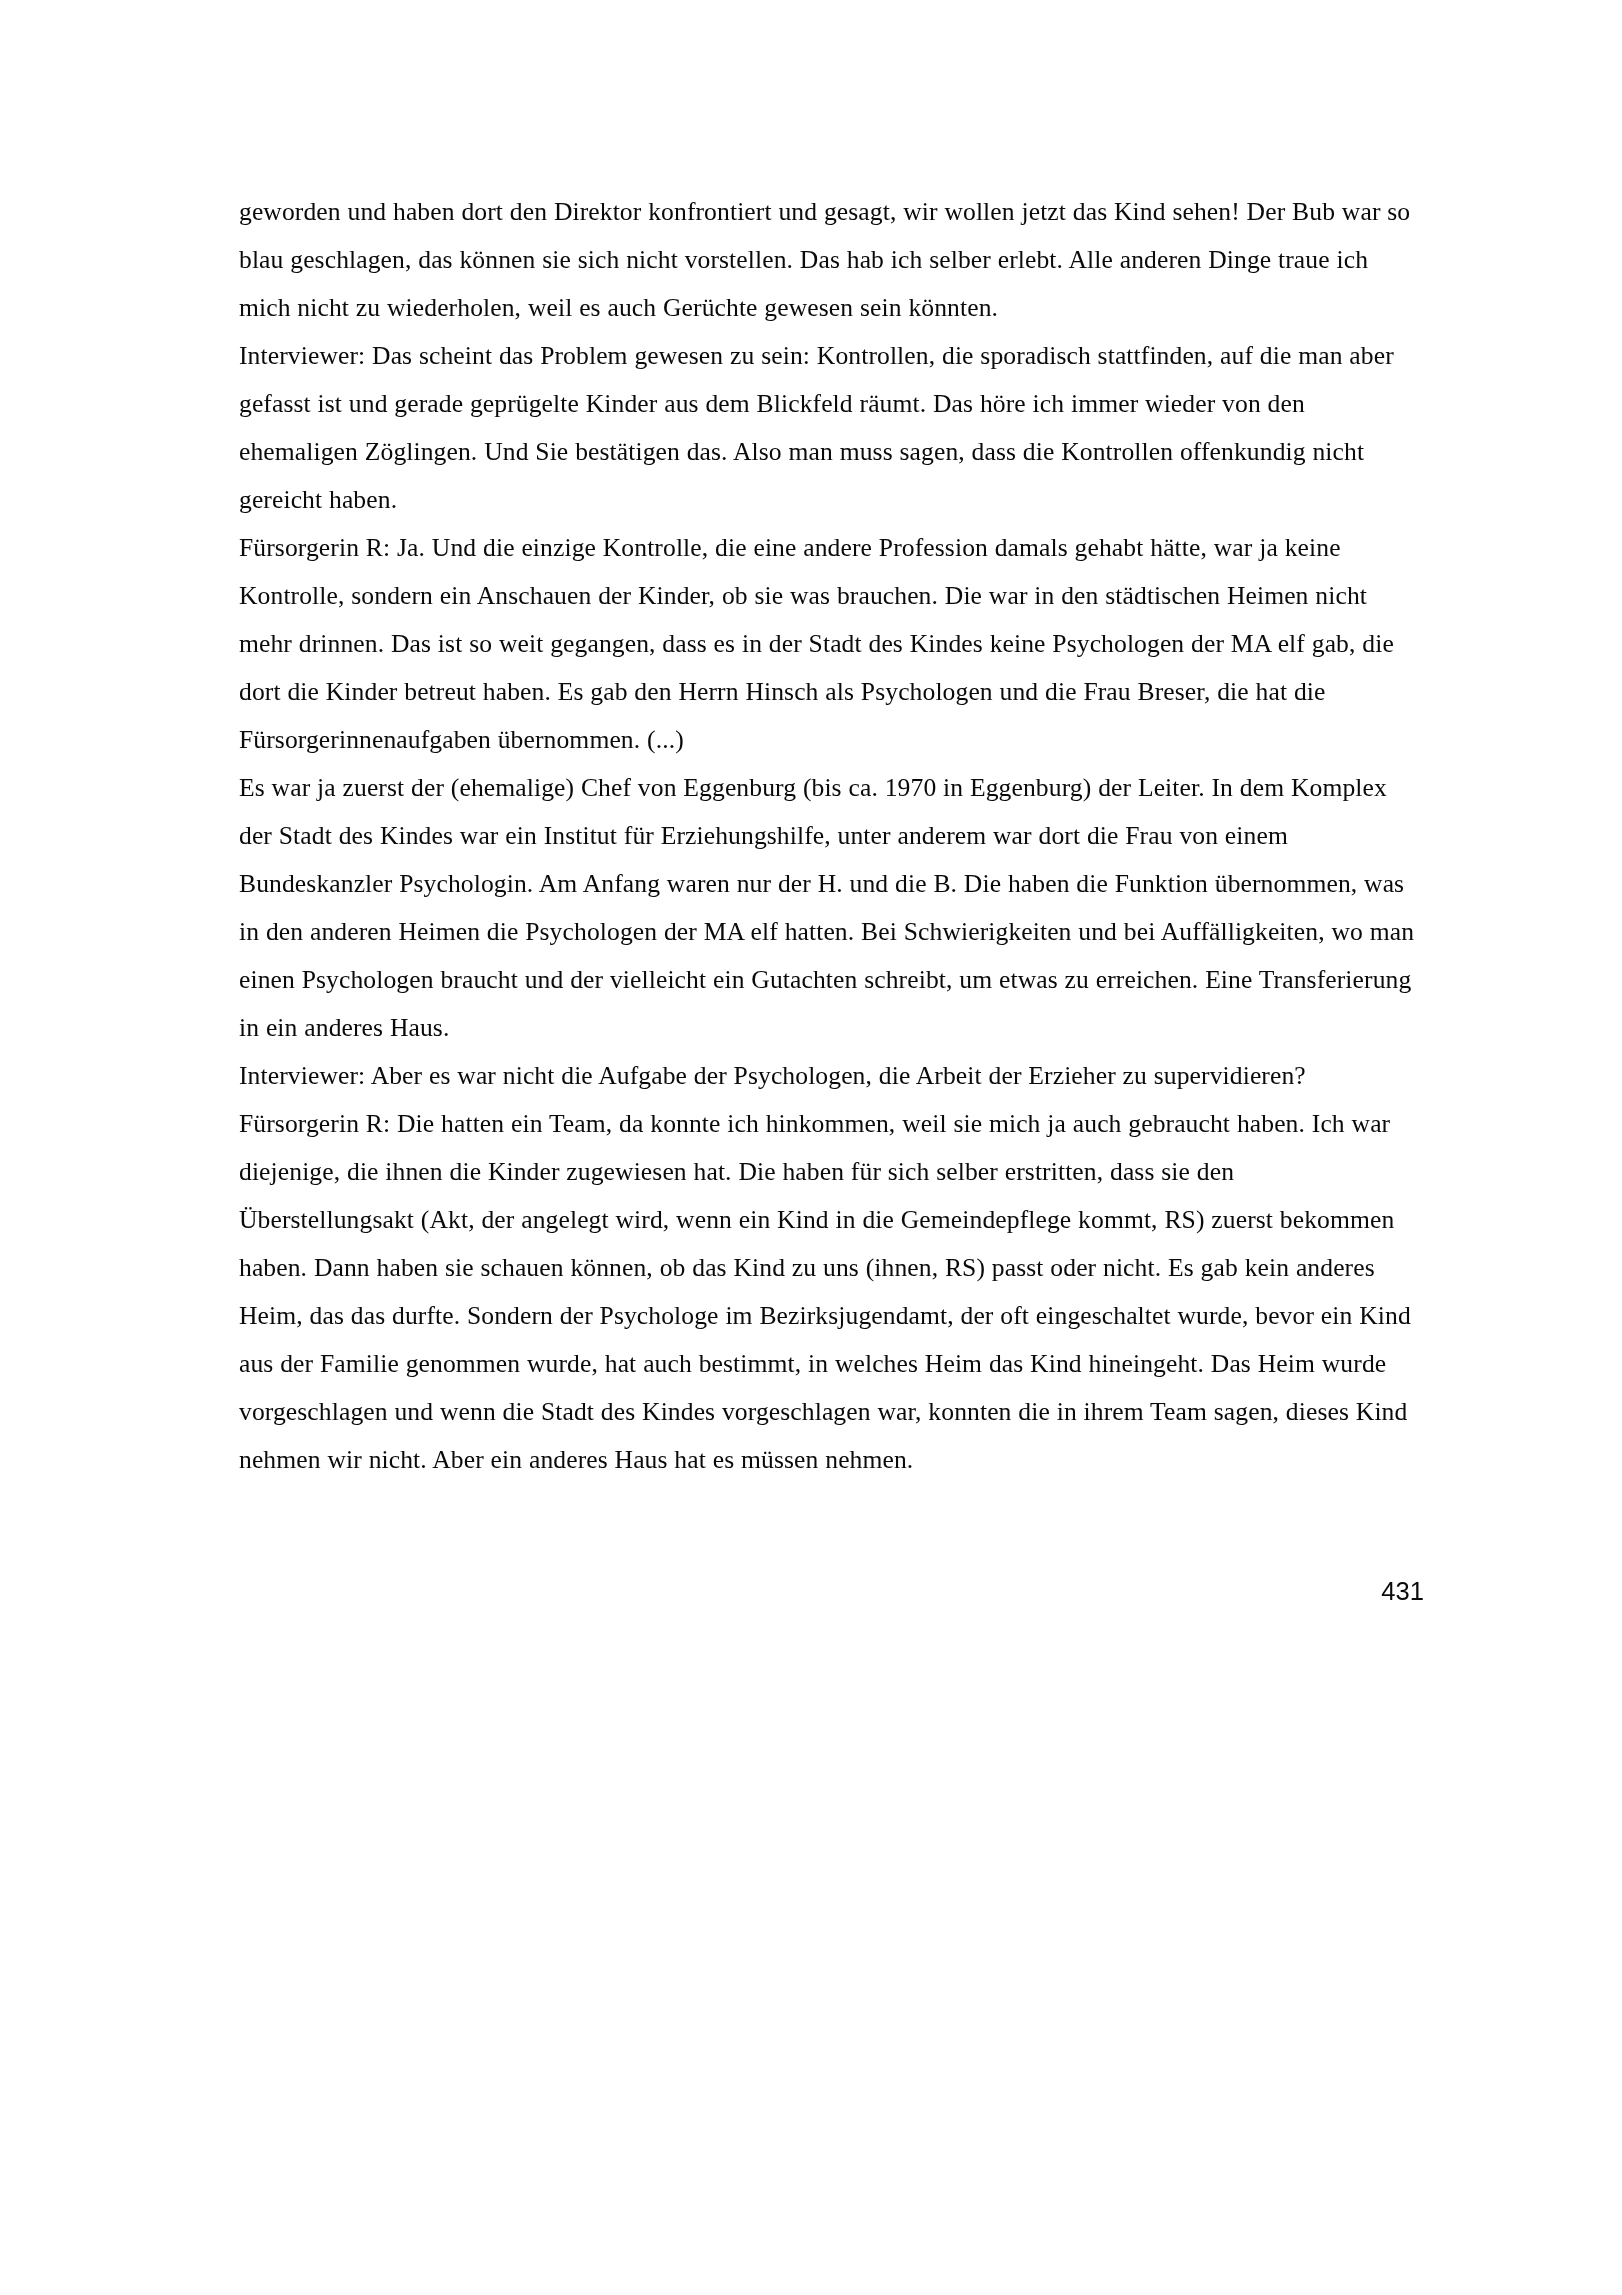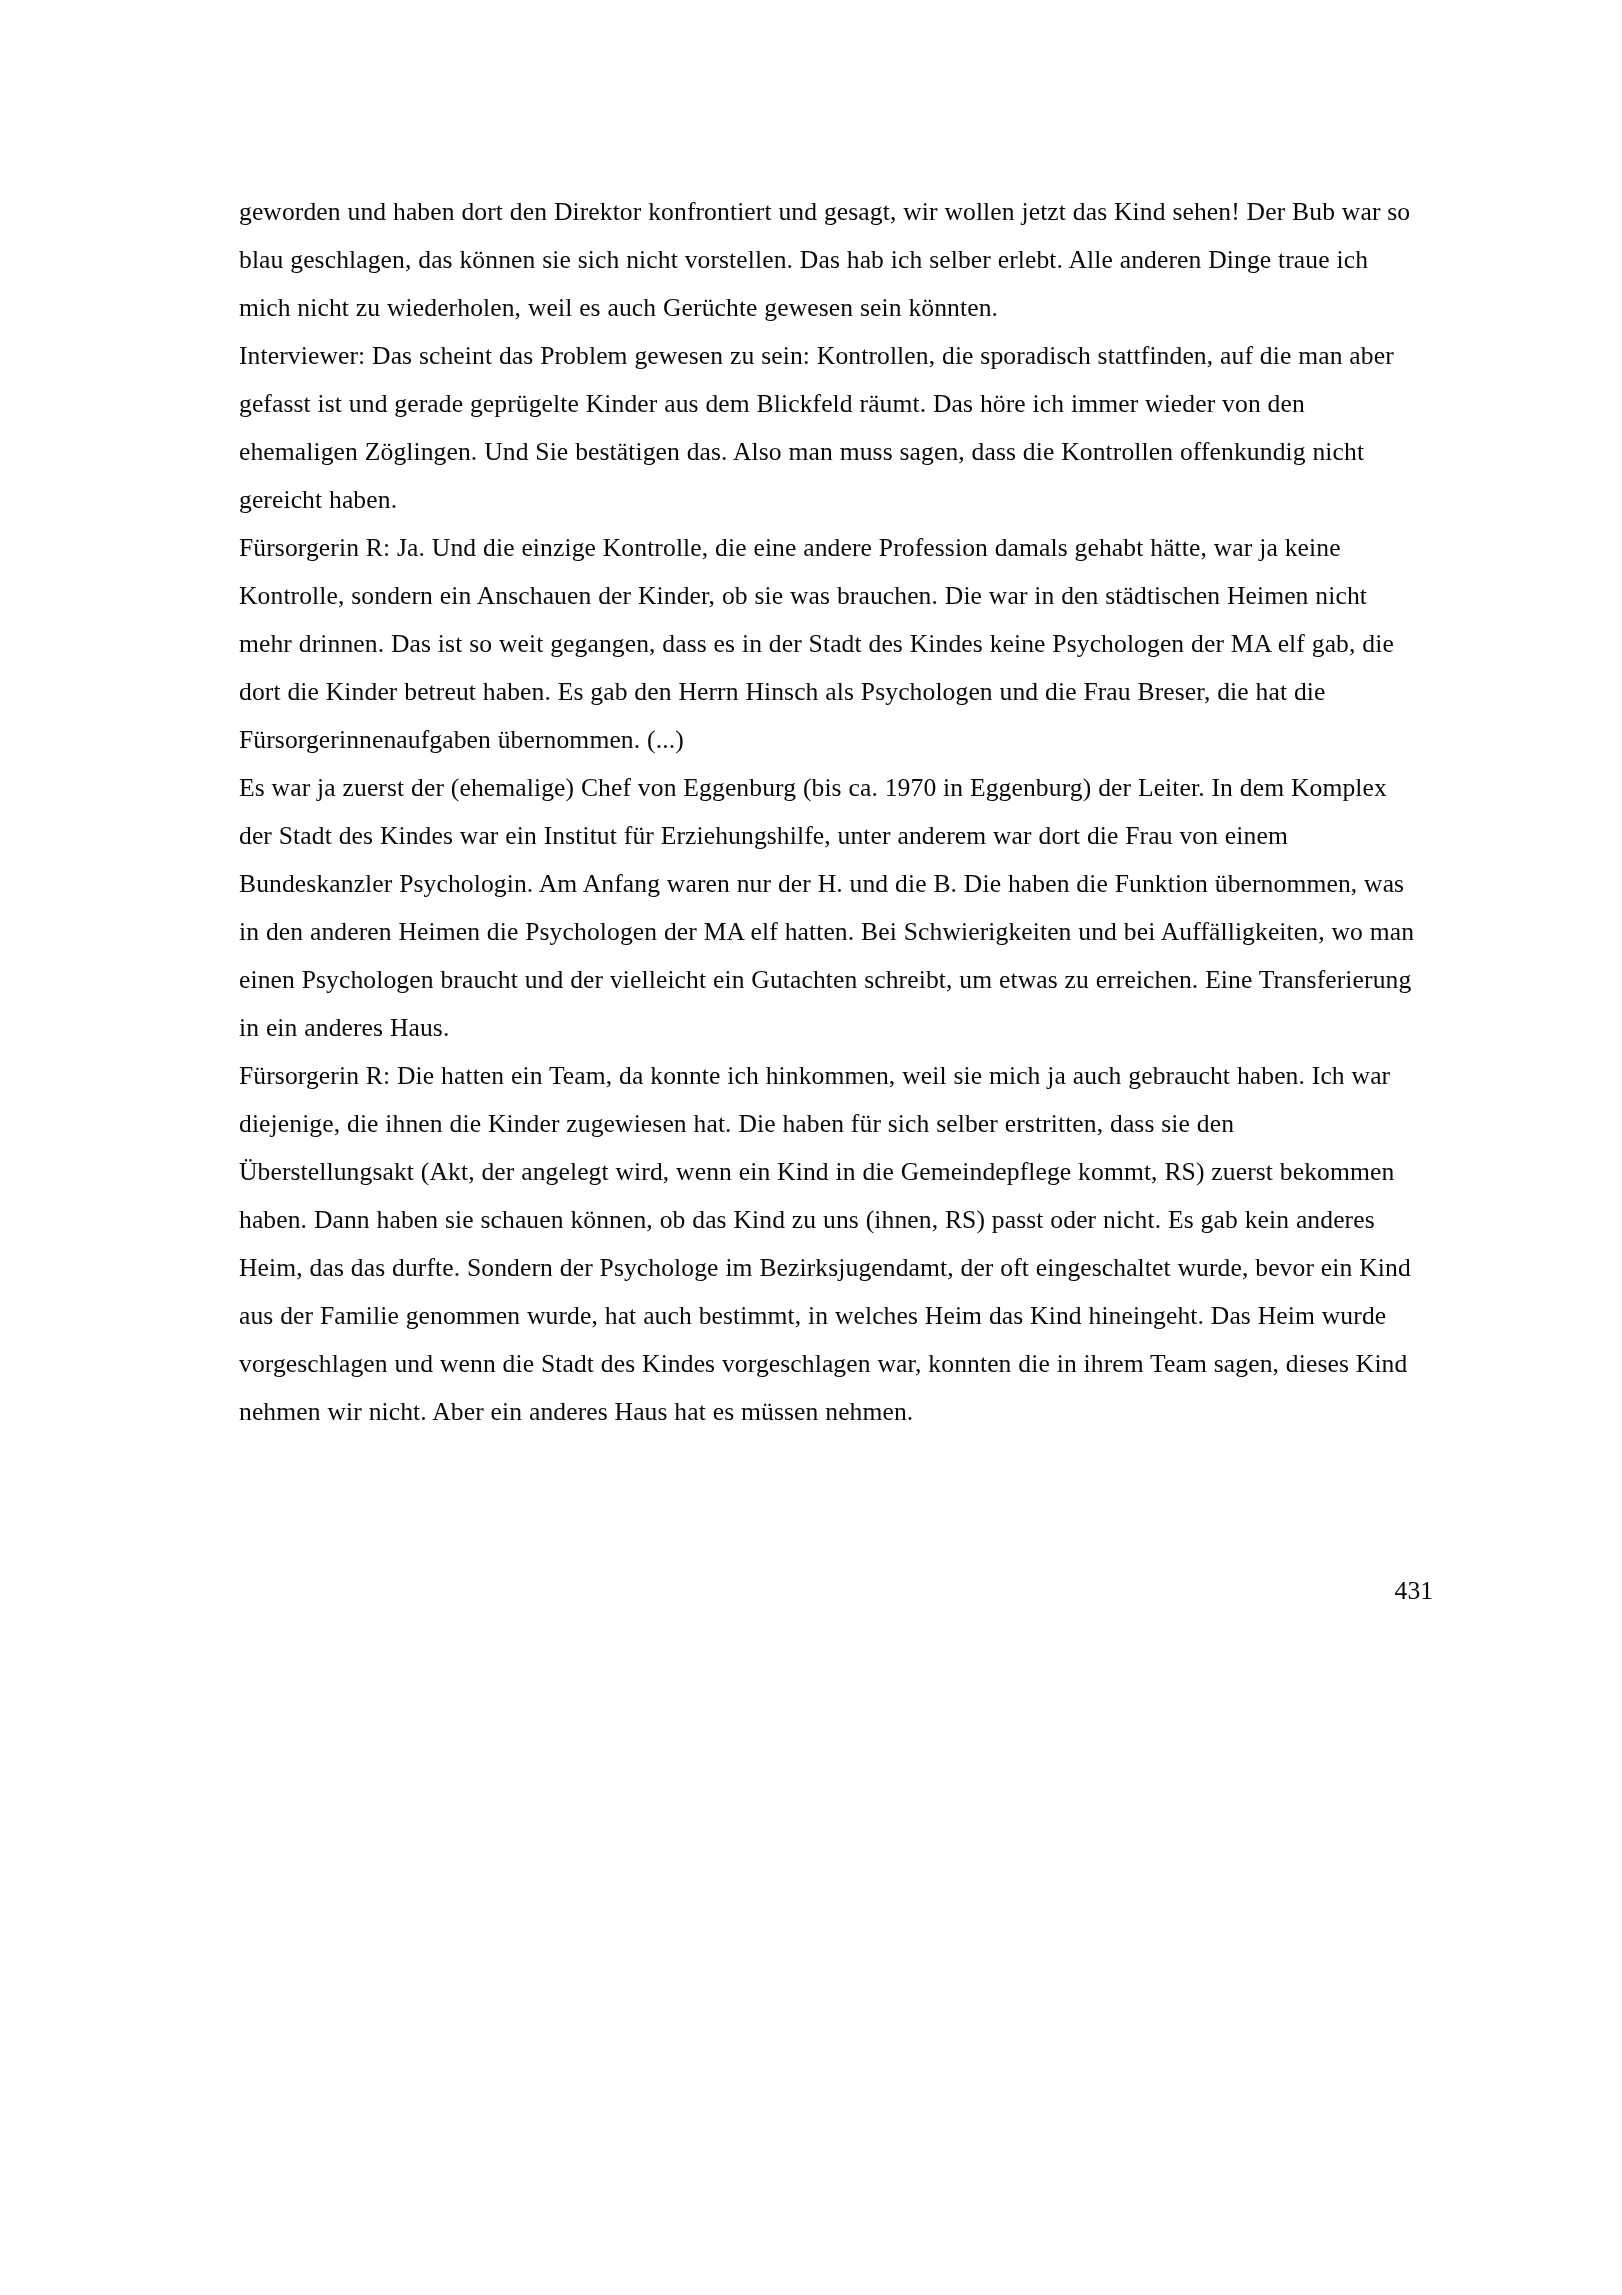--- a/index.html
+++ b/index.html
@@ -33,34 +33,35 @@
     margin: 0 0 0 0;
     font-size: 25.6px;
     line-height: 48px;
     text-align: left;
     letter-spacing: 0.1px;
     word-spacing: 0.3px;
     color: #0a0a0a;
   }
   .page-number {
     position: absolute;
-    right: 189px;
+    right: 198px;
     bottom: 120px;
     font-size: 25.6px;
     line-height: 32px;
     color: #0a0a0a;
-    font-family: Liberation Serif, serif;
+    font-family: Liberation Sans, sans-serif;
   }
 </style>
 </head>
 <body>
 
 <div class="page">
   <div class="text-block">
     <p class="para">geworden und haben dort den Direktor konfrontiert und gesagt, wir wollen jetzt das Kind sehen! Der Bub war so blau geschlagen, das können sie sich nicht vorstellen. Das hab ich selber erlebt. Alle anderen Dinge traue ich mich nicht zu wiederholen, weil es auch Gerüchte gewesen sein könnten.</p>
     <p class="para">Interviewer: Das scheint das Problem gewesen zu sein: Kontrollen, die sporadisch stattfinden, auf die man aber gefasst ist und gerade geprügelte Kinder aus dem Blickfeld räumt. Das höre ich immer wieder von den ehemaligen Zöglingen. Und Sie bestätigen das. Also man muss sagen, dass die Kontrollen offenkundig nicht gereicht haben.</p>
     <p class="para">Fürsorgerin R: Ja. Und die einzige Kontrolle, die eine andere Profession damals gehabt hätte, war ja keine Kontrolle, sondern ein Anschauen der Kinder, ob sie was brauchen. Die war in den städtischen Heimen nicht mehr drinnen. Das ist so weit gegangen, dass es in der Stadt des Kindes keine Psychologen der MA elf gab, die dort die Kinder betreut haben. Es gab den Herrn Hinsch als Psychologen und die Frau Breser, die hat die Fürsorgerinnenaufgaben übernommen. (...)</p>
     <p class="para">Es war ja zuerst der (ehemalige) Chef von Eggenburg (bis ca. 1970 in Eggenburg) der Leiter. In dem Komplex der Stadt des Kindes war ein Institut für Erziehungshilfe, unter anderem war dort die Frau von einem Bundeskanzler Psychologin. Am Anfang waren nur der H. und die B. Die haben die Funktion übernommen, was in den anderen Heimen die Psychologen der MA elf hatten. Bei Schwierigkeiten und bei Auffälligkeiten, wo man einen Psychologen braucht und der vielleicht ein Gutachten schreibt, um etwas zu erreichen. Eine Transferierung in ein anderes Haus.</p>
+    <p class="para">Interviewer: Aber es war nicht die Aufgabe der Psychologen, die Arbeit der Erzieher zu supervidieren?</p>
     <p class="para">Fürsorgerin R: Die hatten ein Team, da konnte ich hinkommen, weil sie mich ja auch gebraucht haben. Ich war diejenige, die ihnen die Kinder zugewiesen hat. Die haben für sich selber erstritten, dass sie den Überstellungsakt (Akt, der angelegt wird, wenn ein Kind in die Gemeindepflege kommt, RS) zuerst bekommen haben. Dann haben sie schauen können, ob das Kind zu uns (ihnen, RS) passt oder nicht. Es gab kein anderes Heim, das das durfte. Sondern der Psychologe im Bezirksjugendamt, der oft eingeschaltet wurde, bevor ein Kind aus der Familie genommen wurde, hat auch bestimmt, in welches Heim das Kind hineingeht. Das Heim wurde vorgeschlagen und wenn die Stadt des Kindes vorgeschlagen war, konnten die in ihrem Team sagen, dieses Kind nehmen wir nicht. Aber ein anderes Haus hat es müssen nehmen.</p>
   </div>
   <div class="page-number">431</div>
 </div>
 
 
 </body></html>

